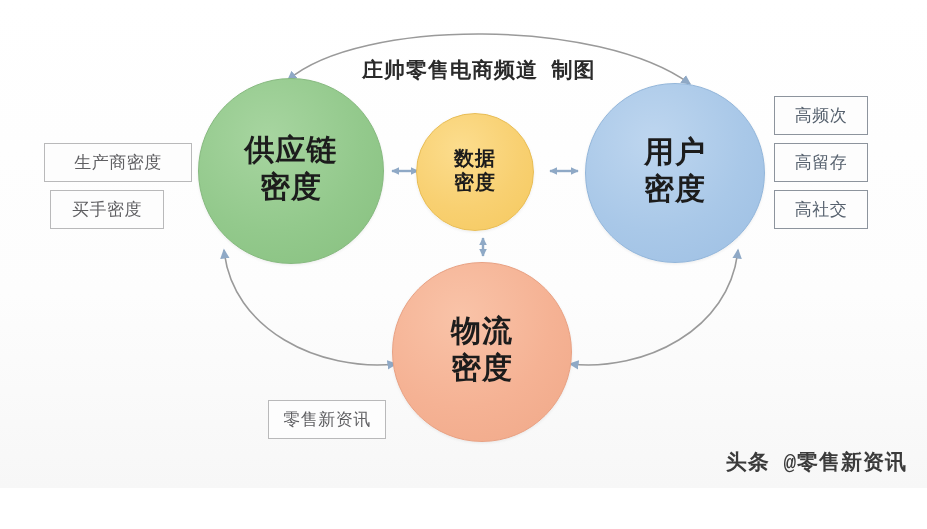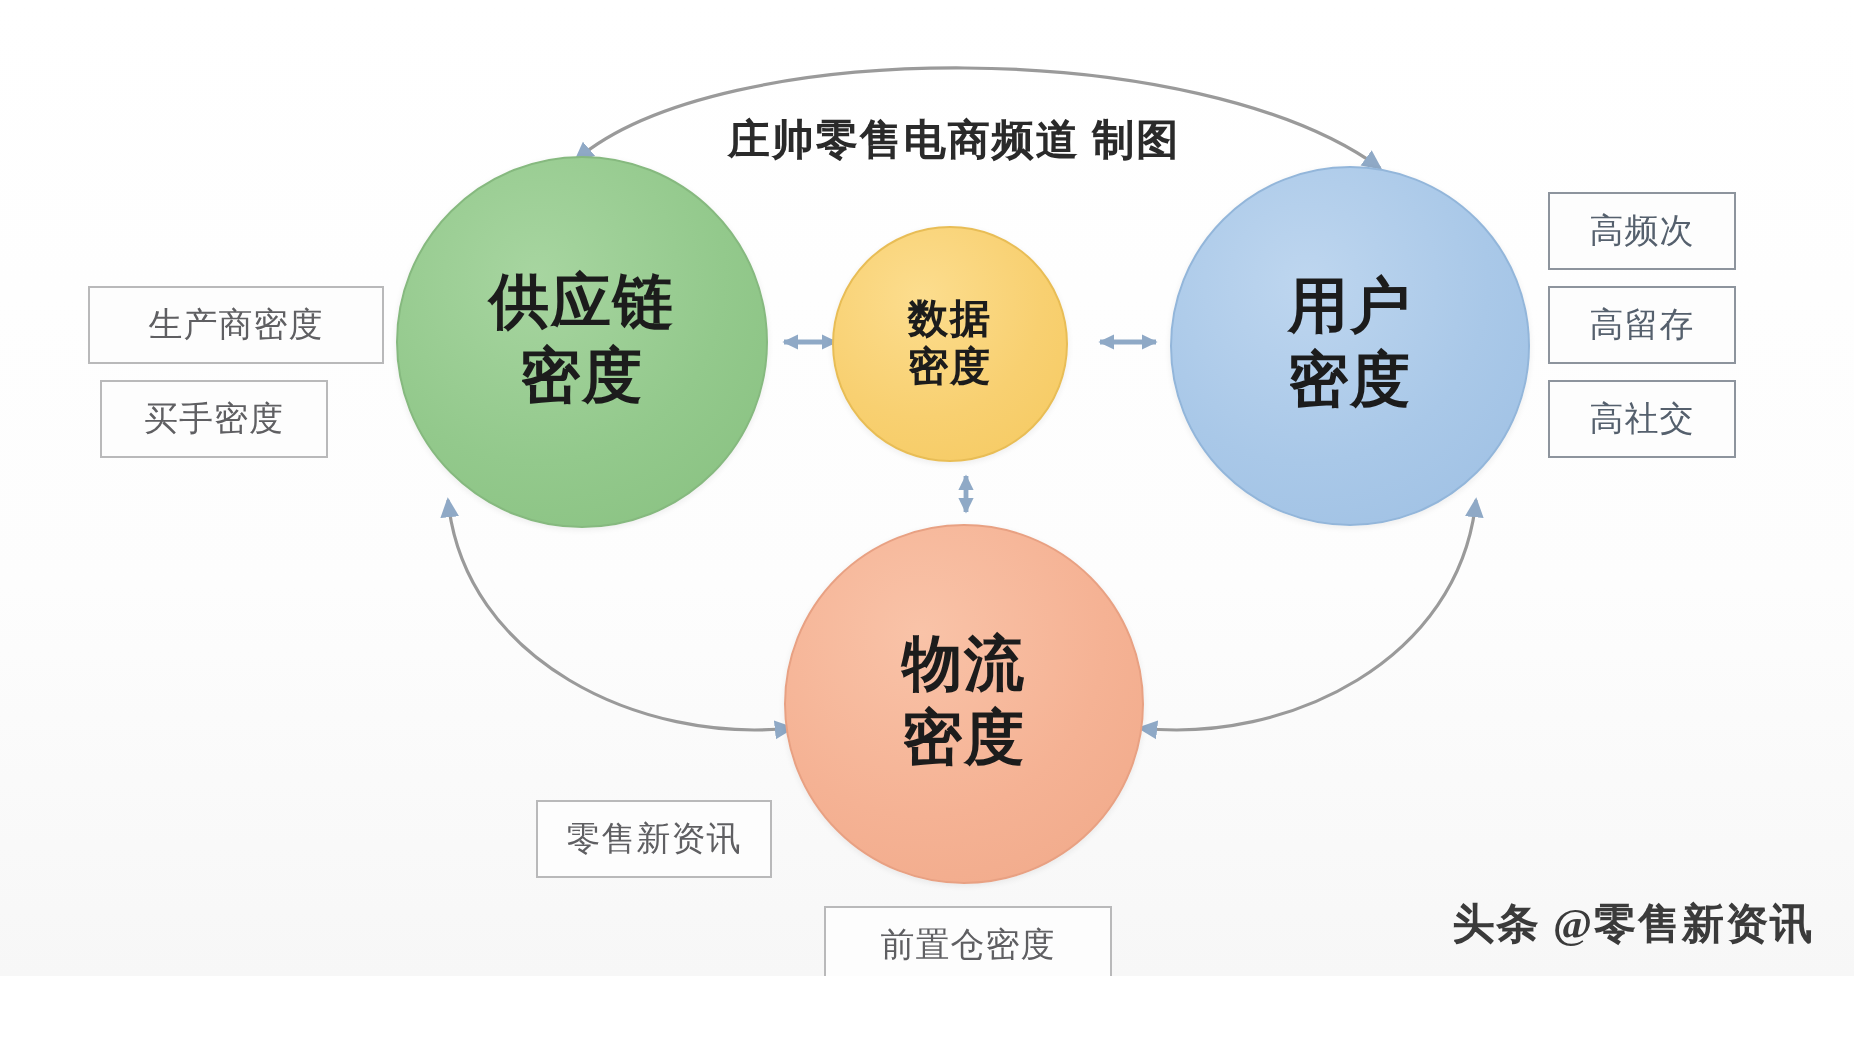--- a/index.html
+++ b/index.html
@@ -6,21 +6,21 @@
     margin: 0;
     padding: 0;
     background: #ffffff;
   }
   #canvas {
     position: relative;
     width: 927px;
     height: 488px;
     background: linear-gradient(180deg, #ffffff 0%, #fdfdfd 60%, #f7f7f7 100%);
     overflow: hidden;
-    font-family: Liberation Serif, serif;
+    font-family: Liberation Mono, monospace;
   }
   #arcs {
     position: absolute;
     left: 0;
     top: 0;
     width: 927px;
     height: 529px;
     pointer-events: none;
   }
 
@@ -193,17 +193,16 @@
   </div>
 
   <div class="tag" id="tag-maker">生产商密度</div>
   <div class="tag" id="tag-buyer">买手密度</div>
 
   <div class="tag dark" id="tag-freq">高频次</div>
   <div class="tag dark" id="tag-retain">高留存</div>
   <div class="tag dark" id="tag-social">高社交</div>
 
   <div class="tag" id="tag-city">零售新资讯</div>
-  <div class="tag" id="tag-warehouse">前置仓密度</div>
 
   <div id="watermark">头条 @零售新资讯</div>
 
 </div>
 
 </body></html>

